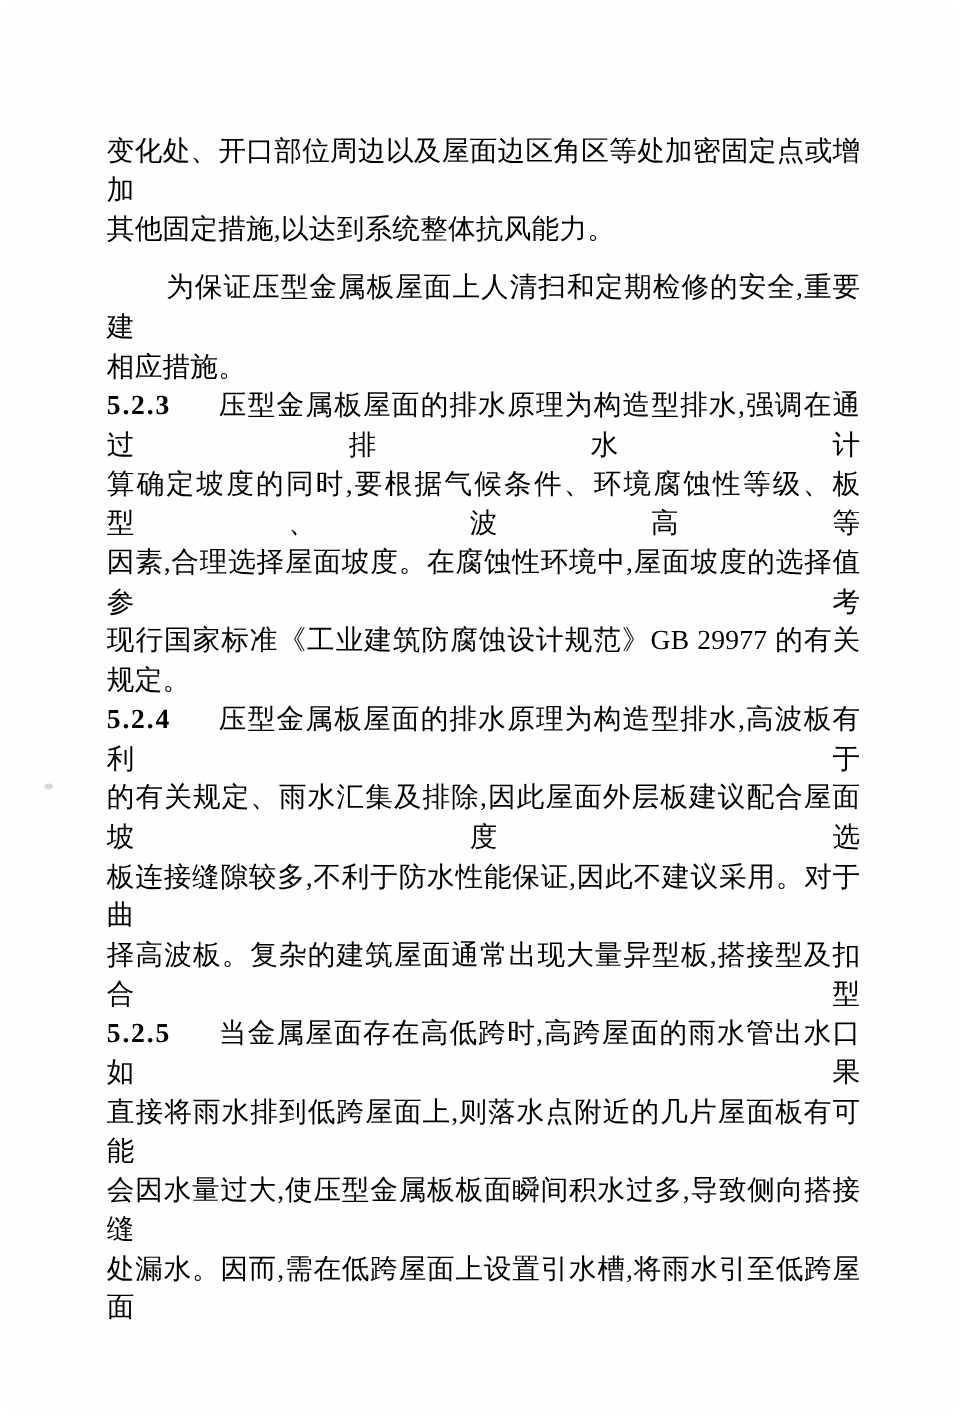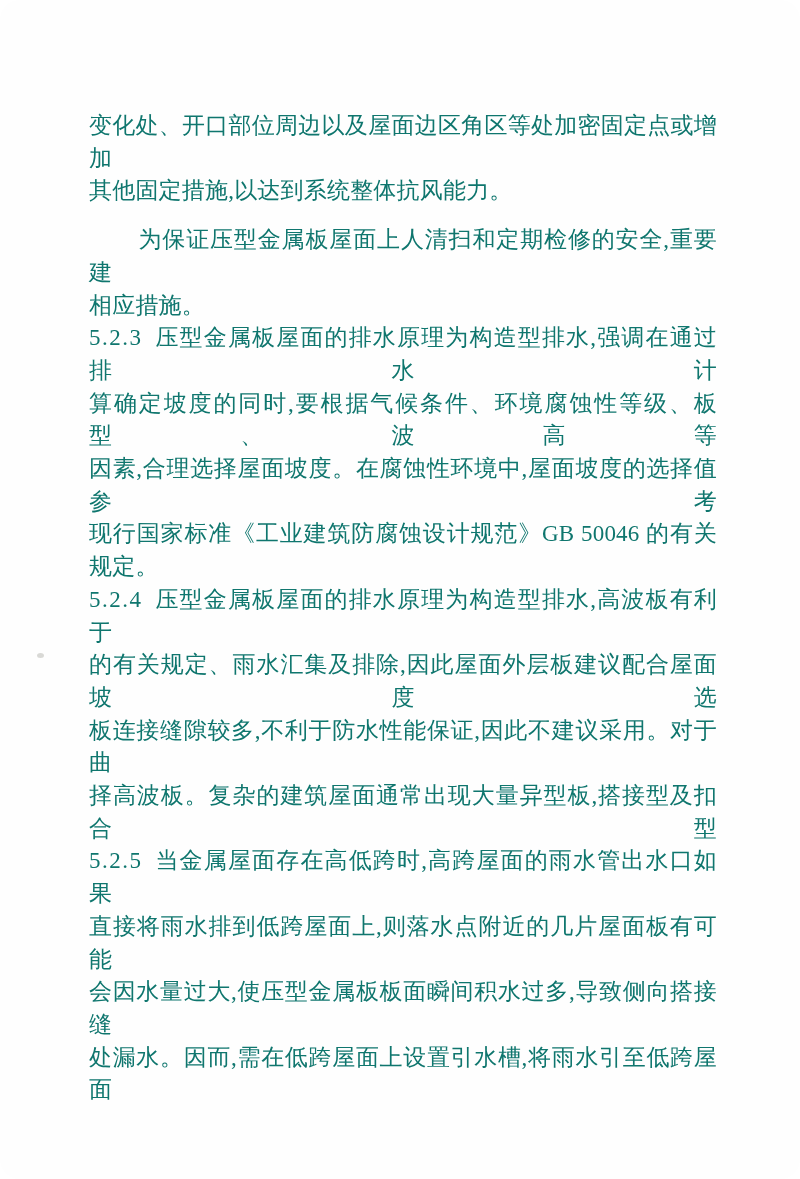--- a/index.html
+++ b/index.html
@@ -1,41 +1,41 @@
 <!DOCTYPE html>
 <html><head>
 <meta charset="utf-8">
 <style>
   html,body { margin:0; padding:0; background:#ffffff; }
   .page {
     position:relative;
     width:800px; height:1179px;
     margin:0 auto;
     background:#fefefe;
-    color:#0f766e;
+    color:#000000;
     font-family:"Liberation Serif","DejaVu Serif",serif;
     box-sizing:border-box;
     padding:110px 83px 0 89px;
     overflow:hidden;
     border-radius:20px;
   }
   .para { margin:0; }
   .line {
     font-size:23px;
     line-height:32.7px;
     text-align:justify;
     letter-spacing:0.2px;
     white-space:normal;
   }
   .line.fill { text-align-last:justify; }
   .line.indent { text-indent:2.15em;margin-top:16px; }
   .num {
-    font-weight:normal;
+    font-weight:bold;
     letter-spacing:1.5px;
-    margin-right:12px;
+    margin-right:39px;
   }
   .scan-speck {
     position:absolute;
     left:37px; top:653px;
     width:7px; height:5px;
     background:#d9d9d6;
     border-radius:50%;
   }
 </style>
 </head>
@@ -54,21 +54,21 @@
     <div class="line fill indent">为保证压型金属板屋面上人清扫和定期检修的安全,重要建</div>
     <div class="line">相应措施。</div>
   </div>
 
   <div class="para">
     <div class="line fill">
       <span class="num">5.2.3</span><span>压型金属板屋面的排水原理为构造型排水,强调在通过排水计</span>
     </div>
     <div class="line fill">算确定坡度的同时,要根据气候条件、环境腐蚀性等级、板型、波高等</div>
     <div class="line fill">因素,合理选择屋面坡度。在腐蚀性环境中,屋面坡度的选择值参考</div>
-    <div class="line">现行国家标准《工业建筑防腐蚀设计规范》GB 50046 的有关规定。</div>
+    <div class="line">现行国家标准《工业建筑防腐蚀设计规范》GB 29977 的有关规定。</div>
   </div>
 
   <div class="para">
     <div class="line fill">
       <span class="num">5.2.4</span><span>压型金属板屋面的排水原理为构造型排水,高波板有利于</span>
     </div>
     <div class="line fill">的有关规定、雨水汇集及排除,因此屋面外层板建议配合屋面坡度选</div>
     <div class="line fill">板连接缝隙较多,不利于防水性能保证,因此不建议采用。对于曲</div>
     <div class="line fill">择高波板。复杂的建筑屋面通常出现大量异型板,搭接型及扣合型</div>
   </div>

